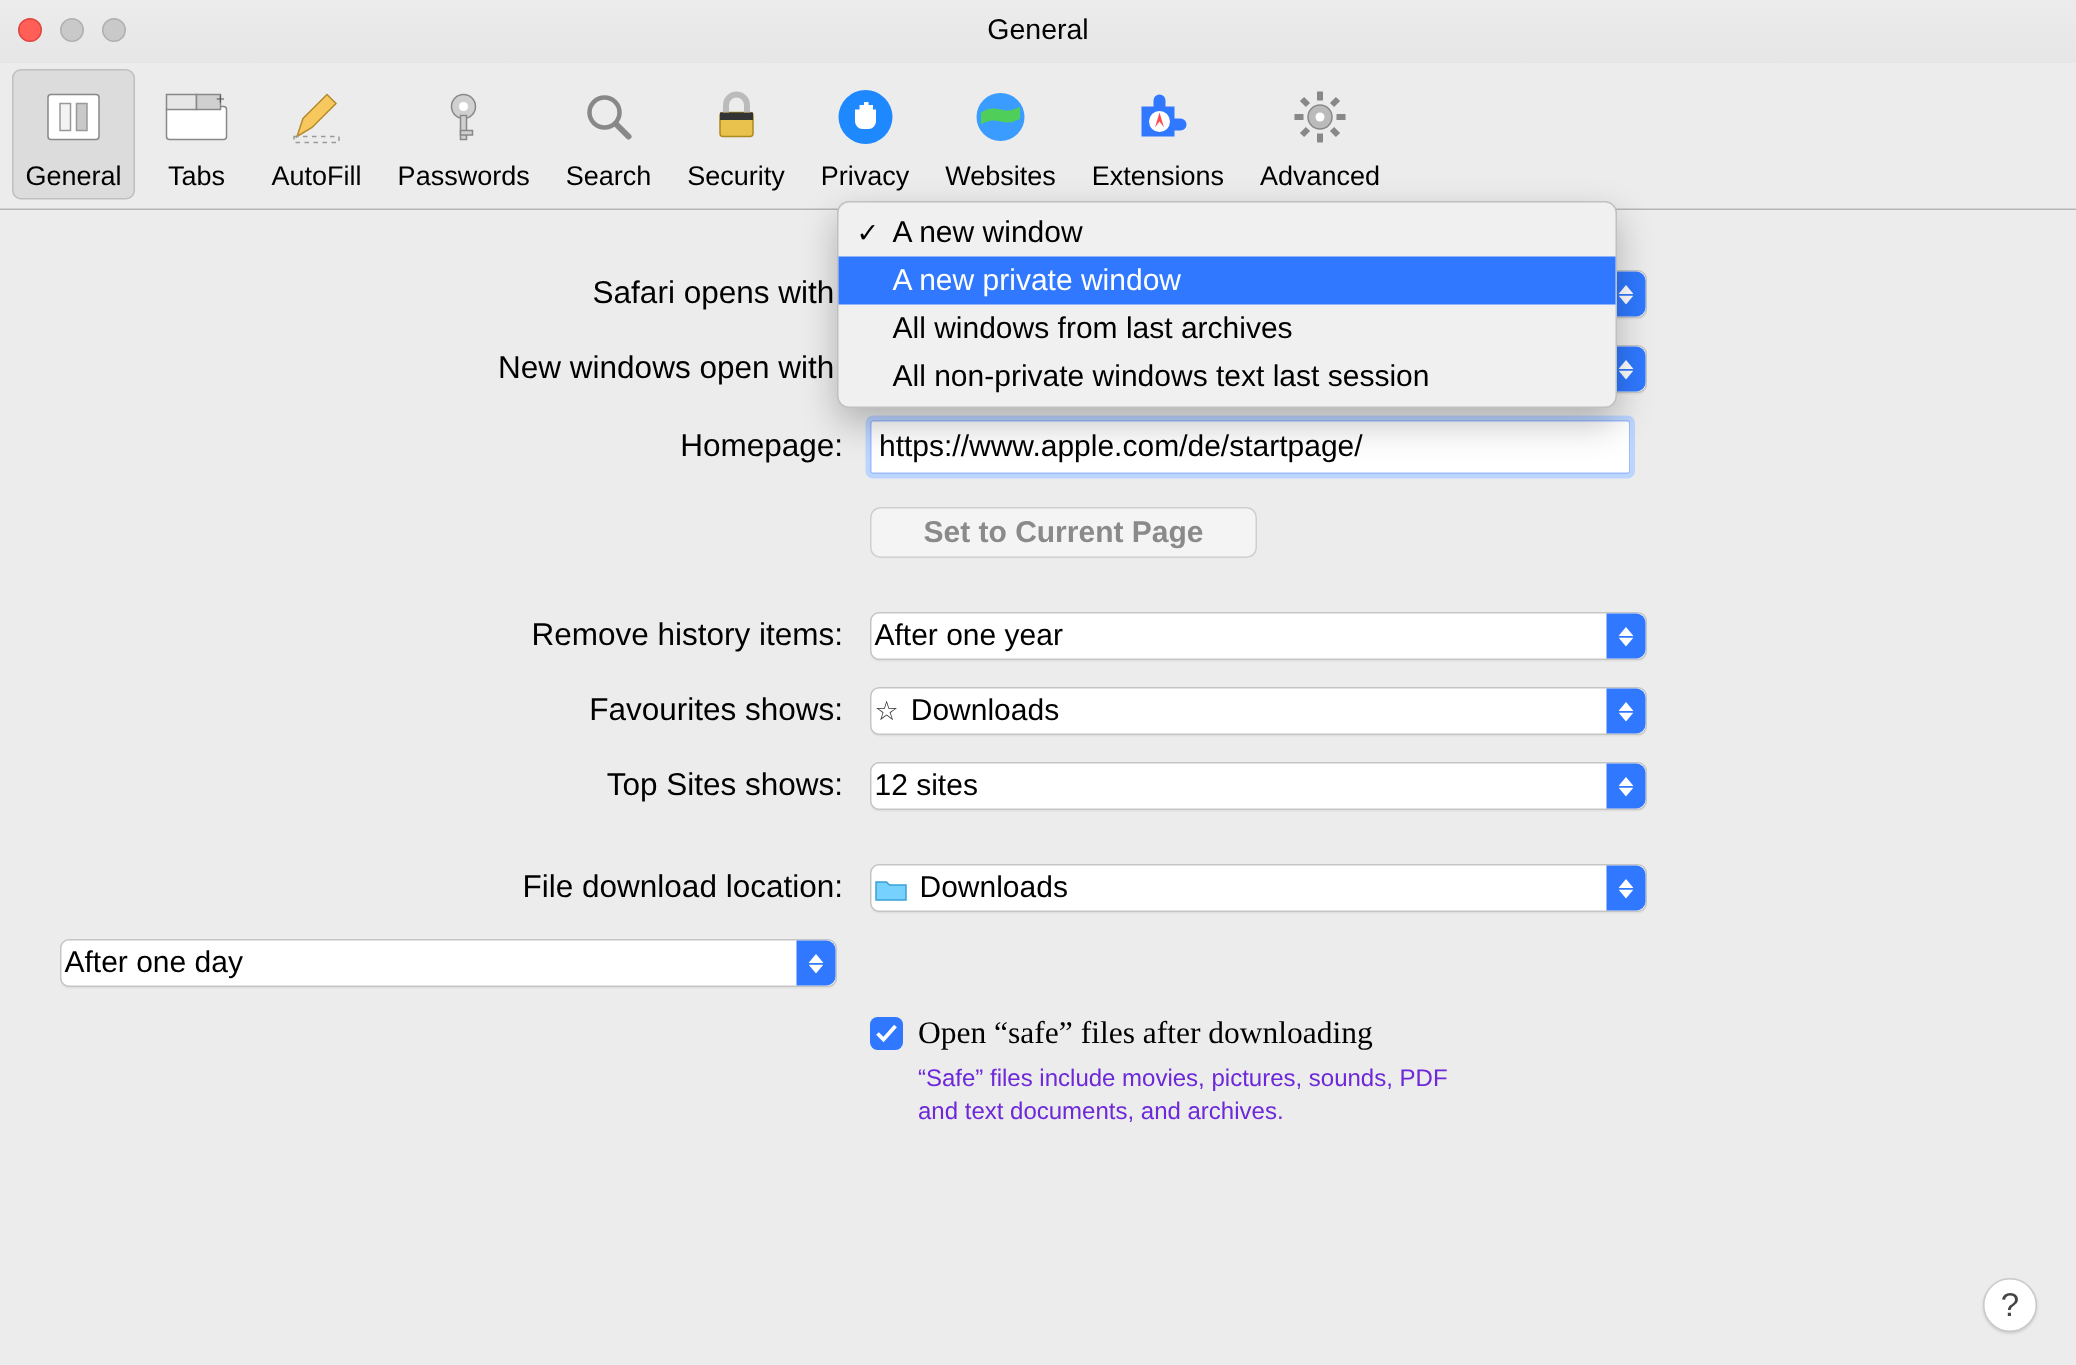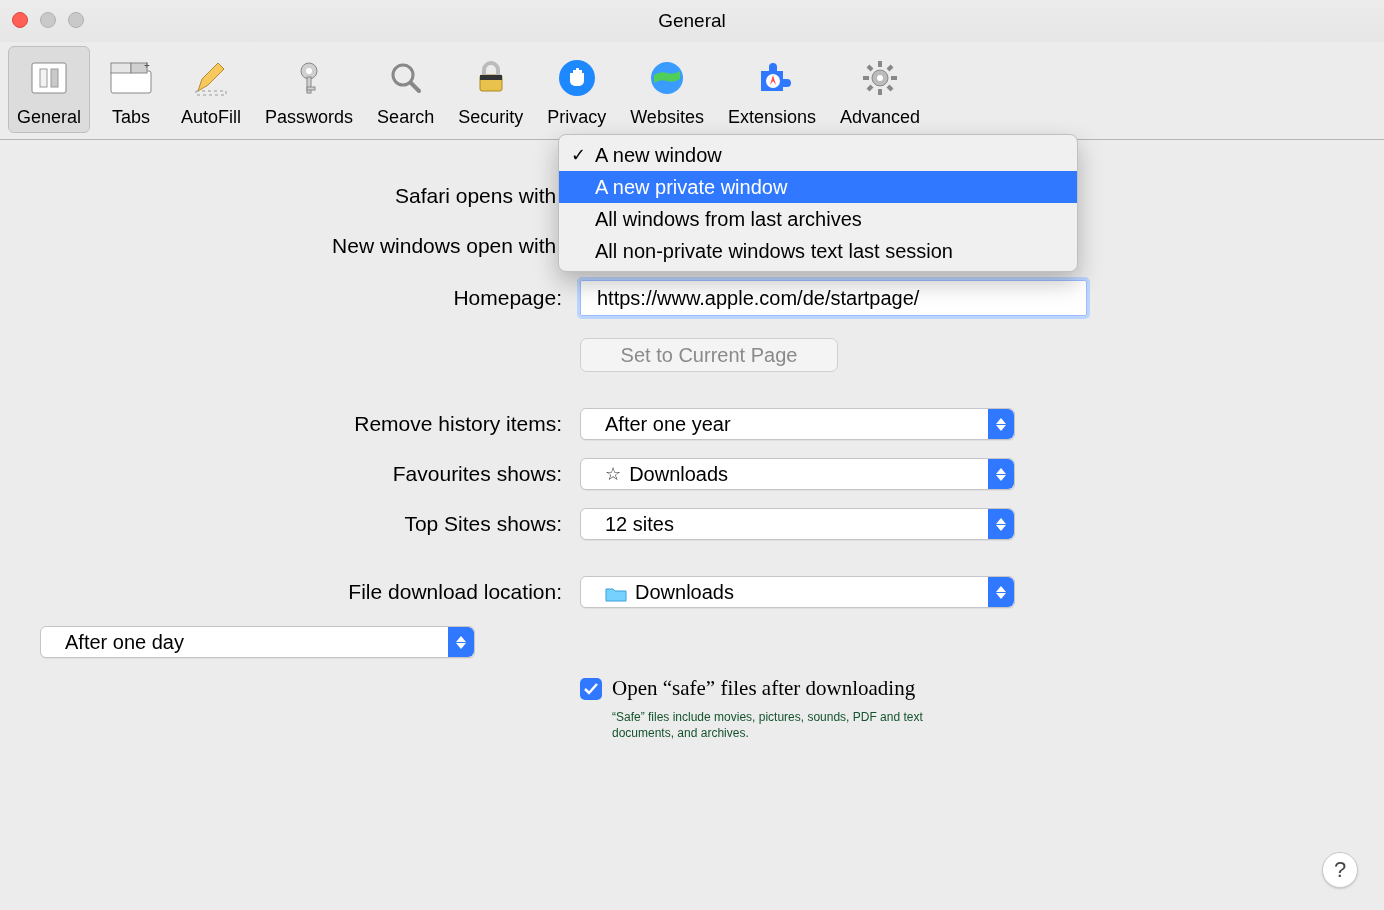--- a/index.html
+++ b/index.html
@@ -78,75 +78,76 @@
       text-align: right;
       padding-right: 18px;
       font-size: 21px;
       color:#000;
     }
     .field-col {
       width: 520px;
       position: relative;
     }
     .select {
-      width: 435px;
+      width: 518px;
       height: 32px;
       background: #fff;
       border: 1px solid #c5c5c5;
       border-radius: 6px;
       display:flex;
       align-items:center;
-      padding: 0 24px;
+      padding: 0 2px;
       font-size: 20px;
       box-shadow: 0 1px 0 rgba(0,0,0,0.05);
       position: relative;
     }
     .select .star { margin-right:8px; color:#333; font-size:18px;}
     .select .arrow {
       position:absolute; right:0; top:0; height:100%; width:26px;
       background:#2f78ff;
       border-top-right-radius:6px; border-bottom-right-radius:6px;
       display:flex; flex-direction:column; align-items:center; justify-content:center;
       gap:1px;
     }
     .select .arrow svg { display:block; }
     .textfield {
       width: 507px;
       height: 36px;
       border: 1px solid #9bbcff;
       outline: 3px solid #bcd5ff;
       border-radius: 2px;
-      padding: 4px 16px;
+      padding: 4px 5px;
       font-size: 20px;
       background:#fff;
     }
     .setcurrent {
       width: 258px;
       height: 34px;
       border: 1px solid #cfcfcf;
       background: #f4f4f4;
       border-radius: 7px;
       color: #8a8a8a;
       font-size: 20px;
       display:flex; align-items:center; justify-content:center;
       margin-top: 4px;
+      font-weight: bold;
     }
     .checkbox-row {
       display:flex; align-items:flex-start;
       margin-bottom:8px;
       font-family:Liberation Serif, serif;
     }
     .chk {
       width:22px; height:22px; border-radius:5px;
       background:#2f78ff; display:flex; align-items:center; justify-content:center;
       margin-right:10px; margin-top:2px;
     }
     .chk svg { display:block; }
     .safe-desc {
-      color:#14532d; font-size:12px; line-height:1.35;
+      color:#6d28d9; font-size:16px; line-height:1.35;
       padding-left:32px; max-width:400px;
     }
     .folder-icon {
       width:22px; height:16px; display:inline-block; margin-right:8px;
       vertical-align:middle;
     }
     .dropdown {
       position:absolute;
       left: 555px;
       top: 170px;

